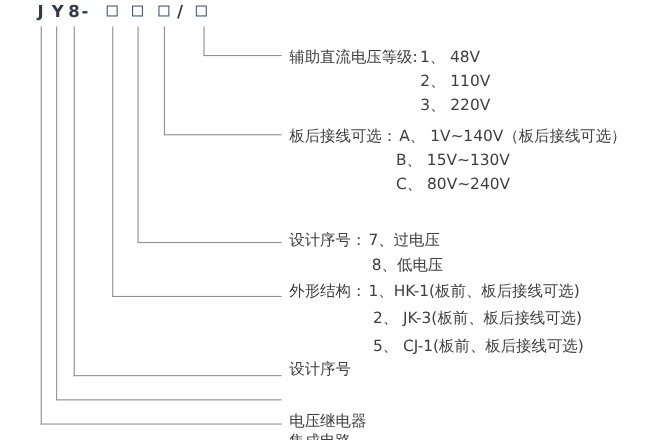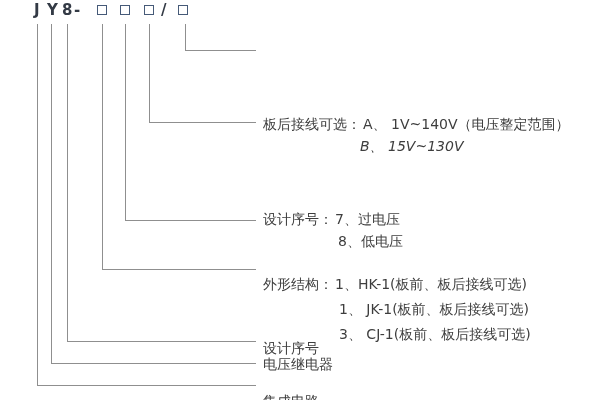--- a/index.html
+++ b/index.html
@@ -21,23 +21,23 @@
     position:absolute;
     border-left:1px solid var(--line,#8f8f8f);
     border-bottom:1px solid var(--line,#8f8f8f);
   }
   
   .sec{
     position:absolute;left:263px;font-size:14px;line-height:22px;
     color:var(--text,#3e3e3e);white-space:nowrap;
   }
   .sec .lbl{margin-right:2px;}
-  .sec-s4{line-height:25px;margin-top:19px;}
+  .sec-s4{line-height:25px;}
   .ind-s1{padding-left:119px;}
-  .ind-s2{padding-left:97px;font-style:italic;}
+  .ind-s2{padding-left:97px;}
   .ind-s3{padding-left:75px;}
   .ind-s4{padding-left:76px;}
 </style>
 </head>
 <body>
 
 <div class="canvas">
 
   <span class="tchar" style="left:34px">J</span>
   <span class="tchar" style="left:47px">Y</span>
@@ -50,40 +50,46 @@
   <span class="pbox" style="left:178px"></span>
 
   <div class="conn" style="left:37px;top:24px;width:218px;height:361px"></div>
   <div class="conn" style="left:51px;top:24px;width:204px;height:339px"></div>
   <div class="conn" style="left:67px;top:24px;width:188px;height:317px"></div>
   <div class="conn" style="left:102px;top:24px;width:153px;height:245px"></div>
   <div class="conn" style="left:125px;top:24px;width:130px;height:196px"></div>
   <div class="conn" style="left:149px;top:24px;width:106px;height:98px"></div>
   <div class="conn" style="left:185px;top:24px;width:70px;height:26px"></div>
 
+  <div class="sec" style="top:41px">
+    <div><span class="lbl">辅助直流电压等级:</span><span>1、 48V</span></div>
+    <div class="ind-s1">2、 110V</div>
+    <div class="ind-s1">3、 220V</div>
+  </div>
 
   <div class="sec" style="top:113px">
-    <div><span class="lbl">板后接线可选：</span><span>A、 1V~140V（电压整定范围）</span></div>
+    <div><span class="lbl">板后接线可选：</span><span>A、 1V~140V（板后接线可选）</span></div>
     <div class="ind-s2">B、 15V~130V</div>
+    <div class="ind-s2">C、 80V~240V</div>
   </div>
 
   <div class="sec" style="top:208px">
     <div><span class="lbl">设计序号：</span><span>7、过电压</span></div>
     <div class="ind-s3">8、低电压</div>
   </div>
 
   <div class="sec sec-s4" style="top:253px">
     <div><span class="lbl">外形结构：</span><span>1、HK-1(板前、板后接线可选)</span></div>
-    <div class="ind-s4">1、 JK-1(板前、板后接线可选)</div>
-    <div class="ind-s4">3、 CJ-1(板前、板后接线可选)</div>
+    <div class="ind-s4">2、 JK-3(板前、板后接线可选)</div>
+    <div class="ind-s4">5、 CJ-1(板前、板后接线可选)</div>
   </div>
 
-  <div class="sec" style="top:337px">
+  <div class="sec" style="top:325px">
     <span>设计序号</span>
   </div>
-  <div class="sec" style="top:353px">
+  <div class="sec" style="top:372px">
     <span>电压继电器</span>
   </div>
   <div class="sec" style="top:390px">
     <span>集成电路</span>
   </div>
 
 </div>
 
 </body></html>

